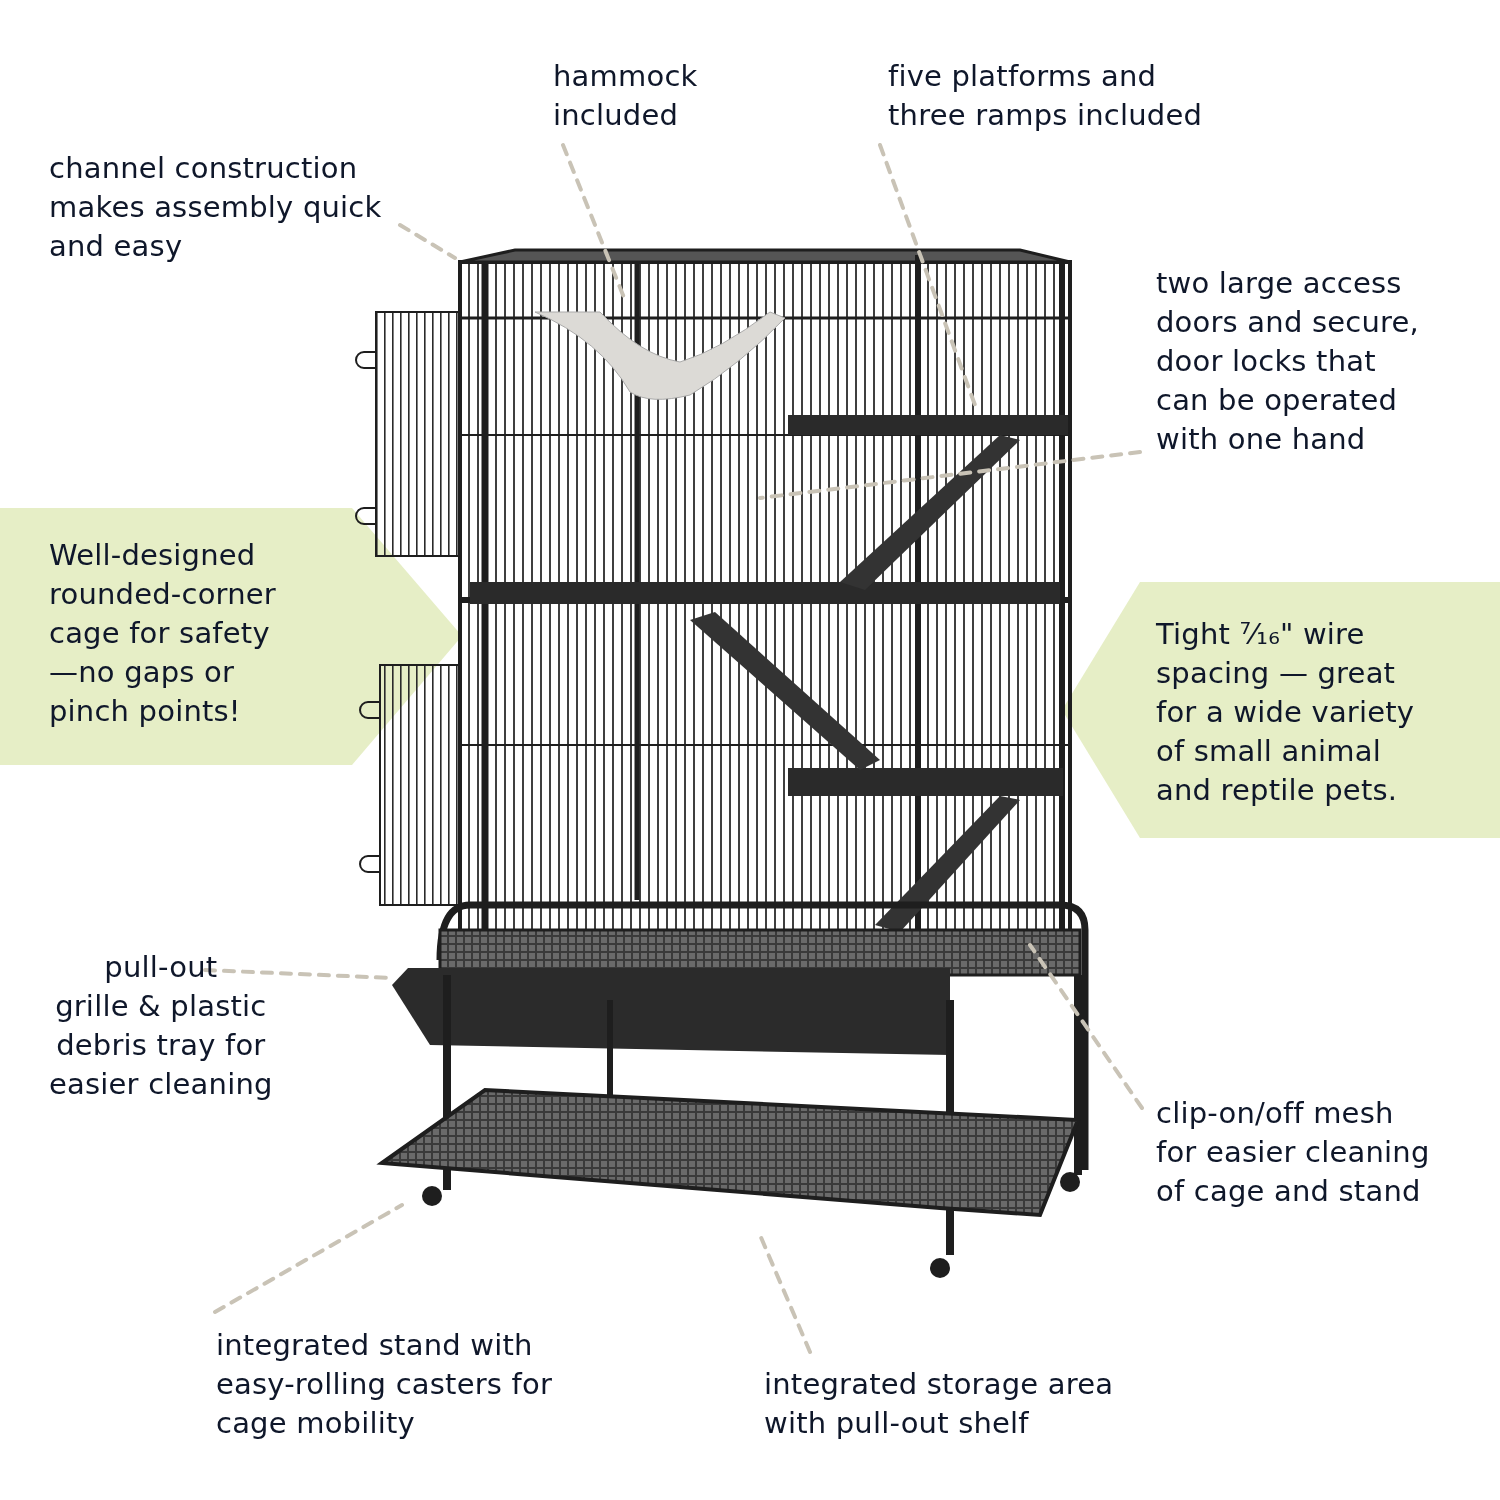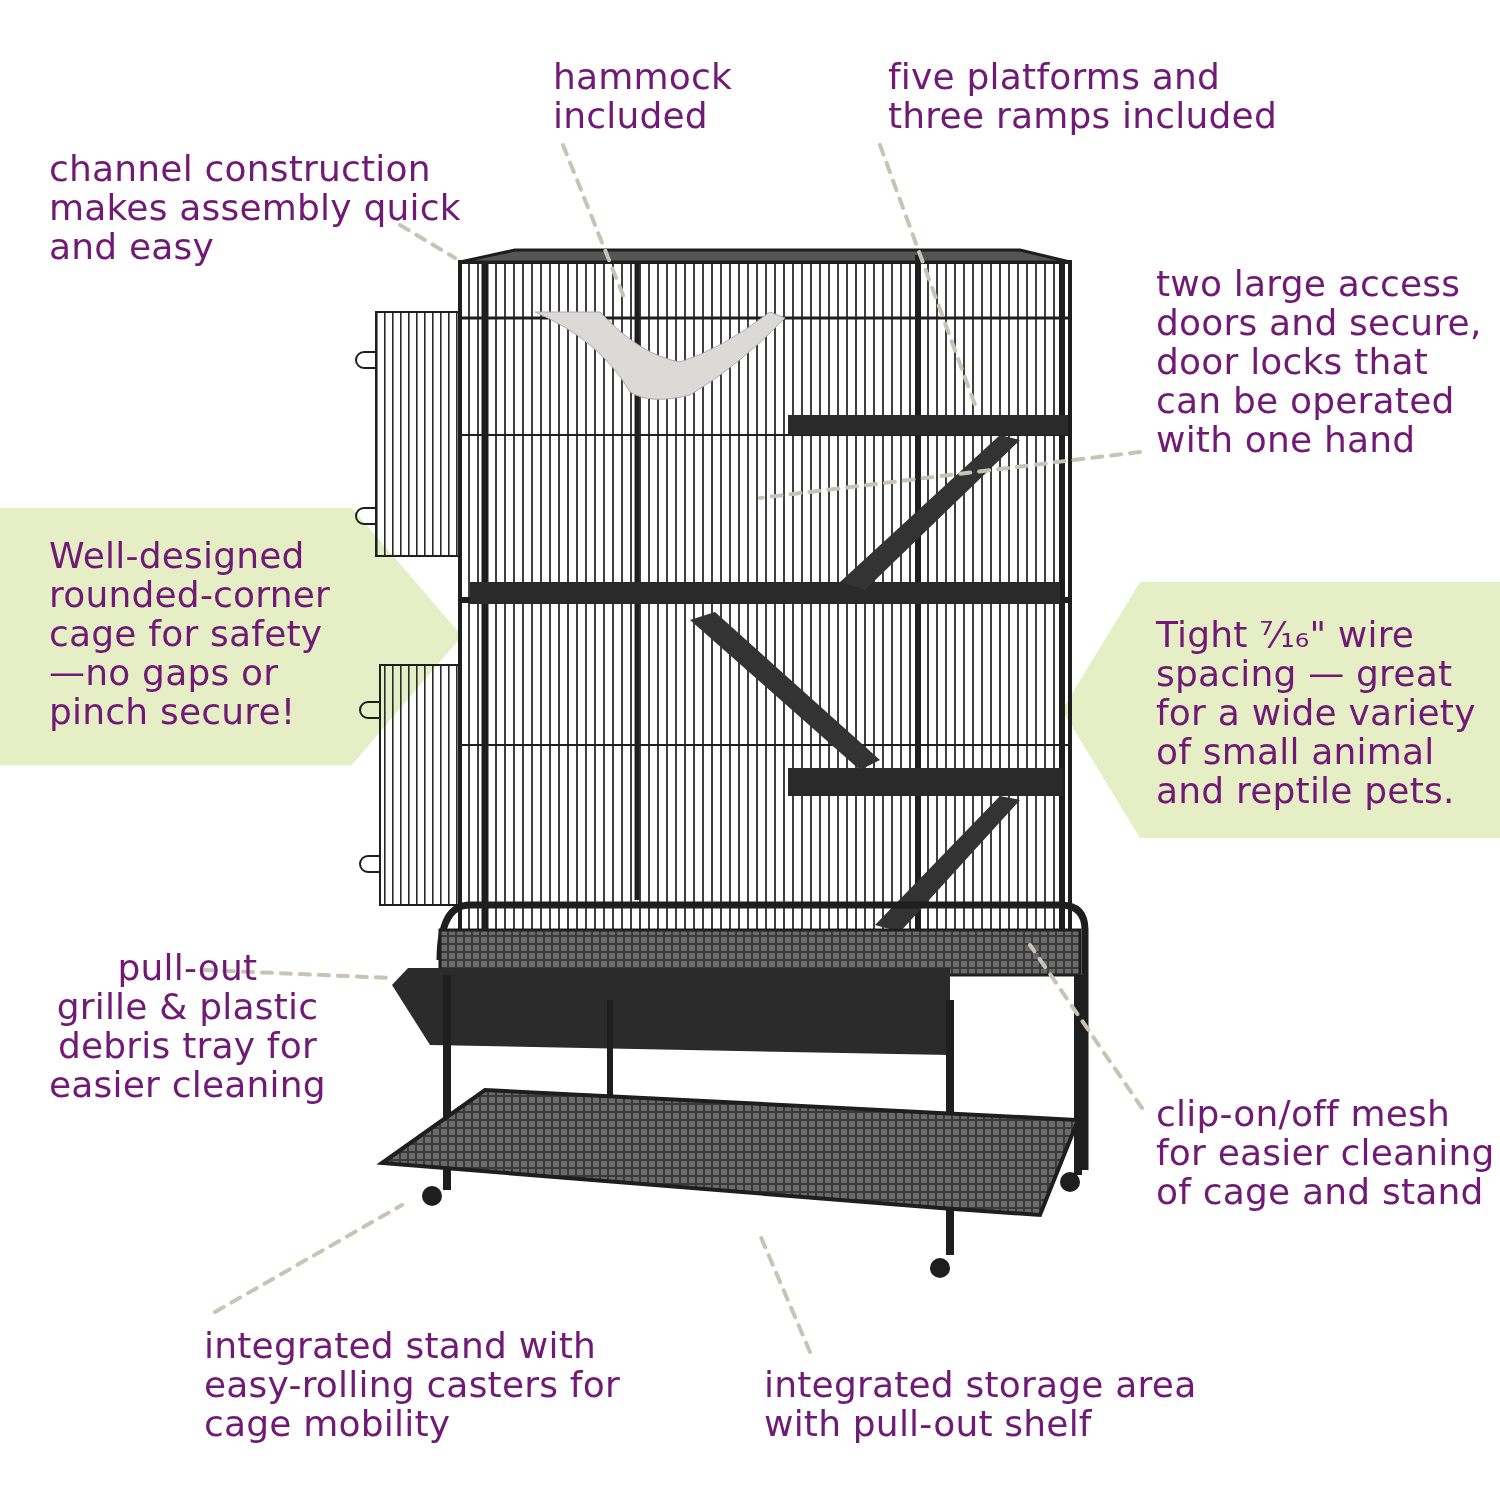--- a/index.html
+++ b/index.html
@@ -1,18 +1,18 @@
 <!DOCTYPE html>
 <html><head>
 <meta charset="utf-8">
 <style>
   html, body { margin:0; padding:0; }
   body { width:1500px; height:1500px; background:#ffffff; position:relative; overflow:hidden;
          font-family:"DejaVu Sans", sans-serif; }
-  .label { position:absolute; color:#701a75; font-size:36px; line-height:39px; white-space:pre-line; letter-spacing:0.2px; }
+  .label { position:absolute; color:#0f172a; font-size:29px; line-height:39px; white-space:pre-line; letter-spacing:0.2px; }
   svg.overlay { position:absolute; left:0; top:0; }
 </style>
 </head>
 <body>
 
 <svg class="overlay" width="1500" height="1500">
   <polygon points="0,508 352,508 462,636 352,765 0,765" fill="#e6eec6"></polygon>
   <polygon points="1500,582 1140,582 1062,710 1140,838 1500,838" fill="#e6eec6"></polygon>
 </svg>
 
@@ -99,30 +99,30 @@
 and easy</div>
 <div class="label" style="left:1156px;top:264px;">two large access
 doors and secure,
 door locks that
 can be operated
 with one hand</div>
 <div class="label" style="left:49px;top:536px;">Well-designed
 rounded-corner
 cage for safety
 —no gaps or
-pinch secure!</div>
+pinch points!</div>
 <div class="label" style="left:1156px;top:615px;">Tight ⁷⁄₁₆" wire
 spacing — great
 for a wide variety
 of small animal
 and reptile pets.</div>
 <div class="label" style="left:49px;top:948px;text-align:center;">pull-out
 grille &amp; plastic
 debris tray for
 easier cleaning</div>
 <div class="label" style="left:1156px;top:1094px;">clip-on/off mesh
 for easier cleaning
 of cage and stand</div>
-<div class="label" style="left:204px;top:1326px;">integrated stand with
+<div class="label" style="left:216px;top:1326px;">integrated stand with
 easy-rolling casters for
 cage mobility</div>
 <div class="label" style="left:764px;top:1365px;">integrated storage area
 with pull-out shelf</div>
 
 </body></html>

